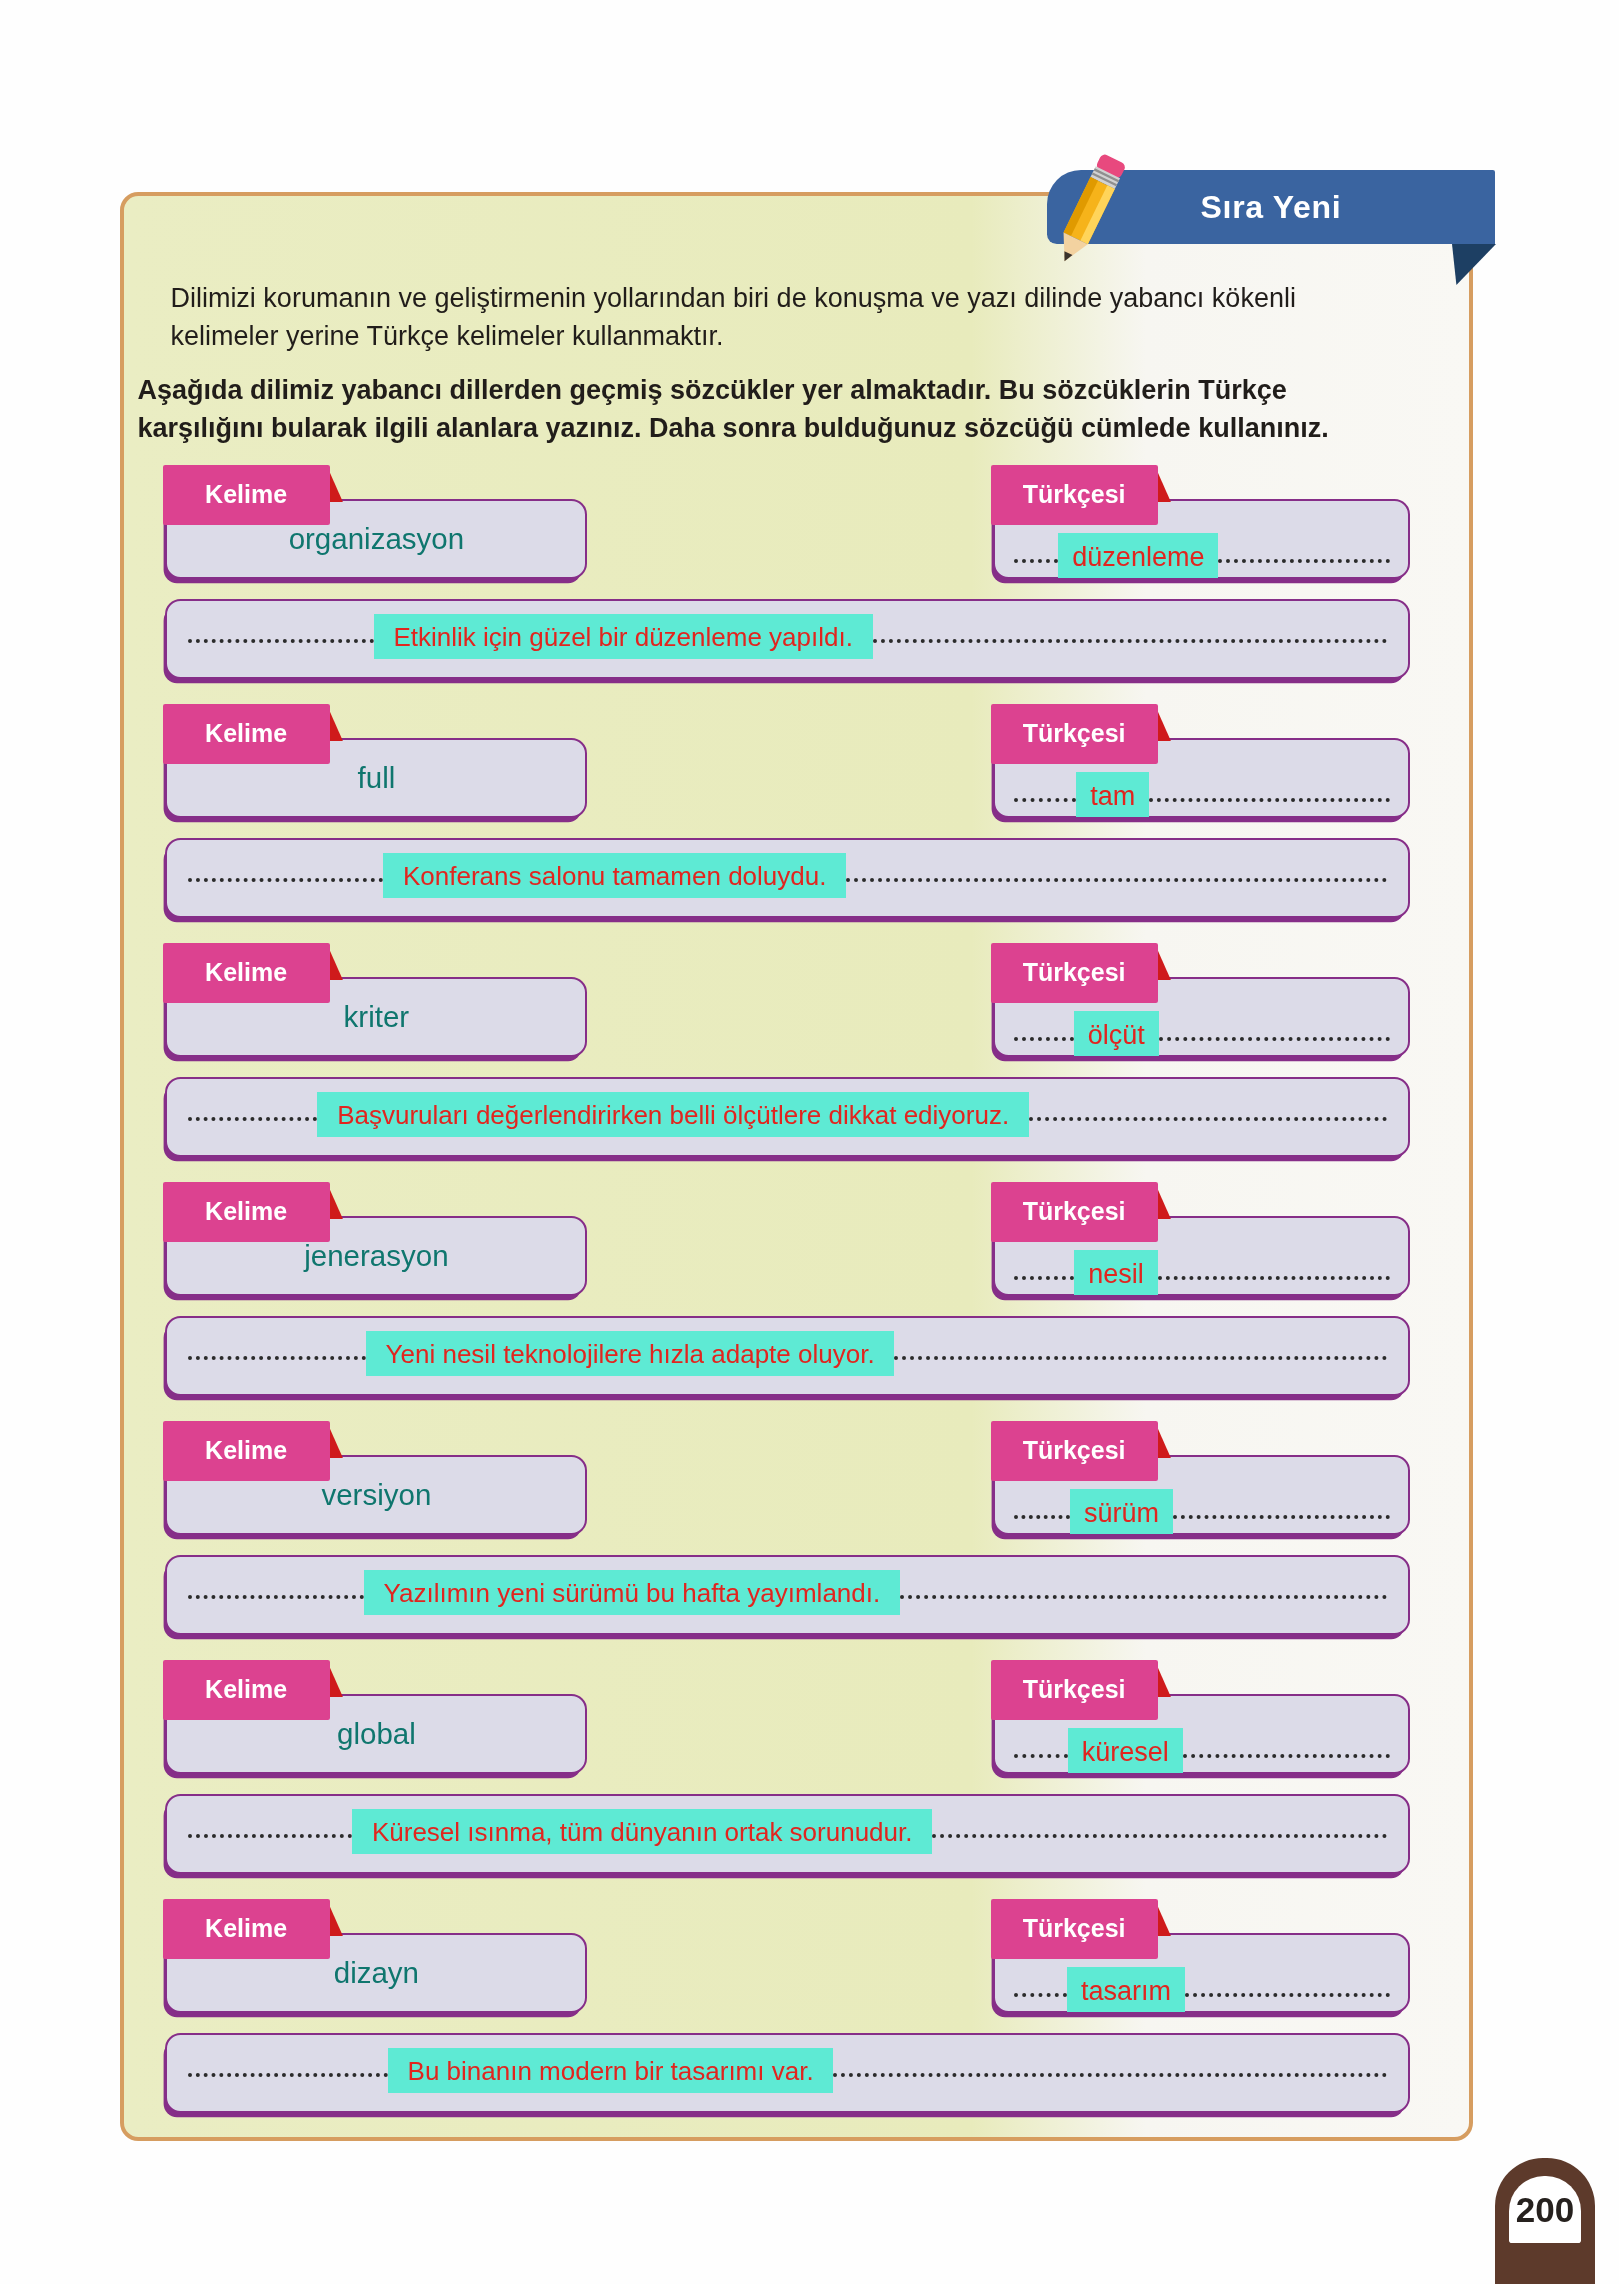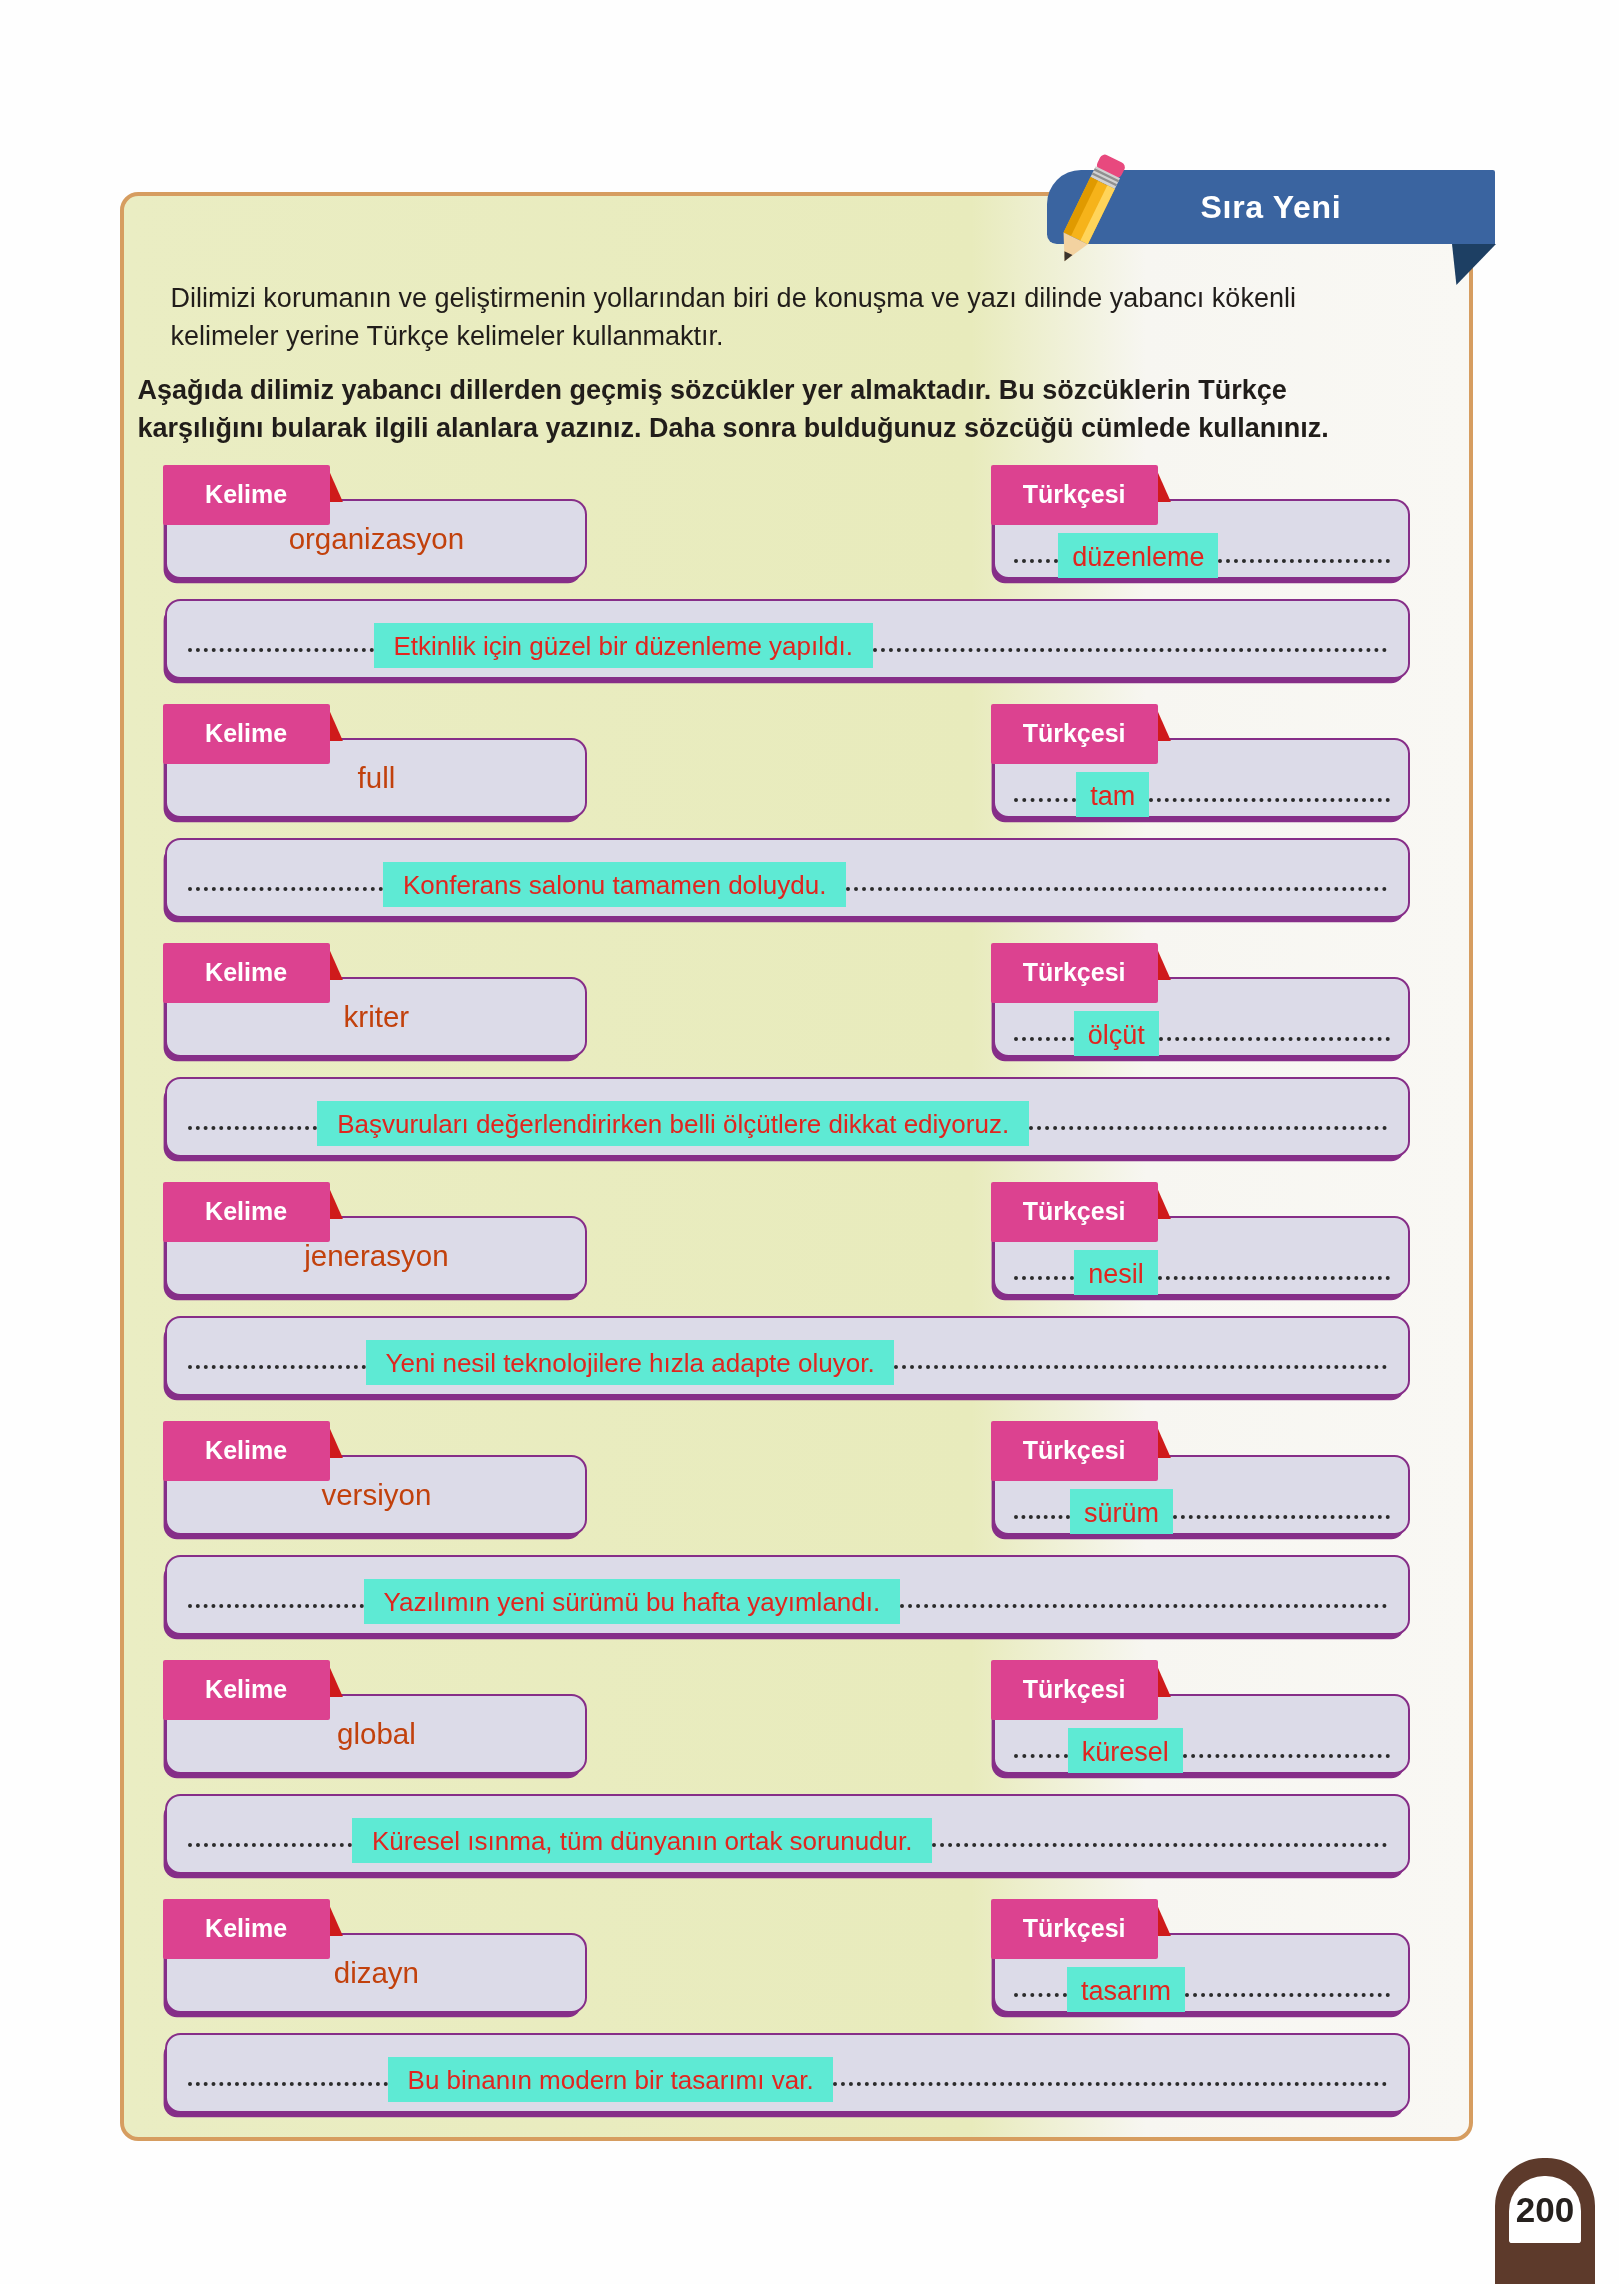--- a/index.html
+++ b/index.html
@@ -42,30 +42,30 @@
   .fold{
     position:absolute;top:2.1px;left:162px;width:15.5px;height:35px;background:#cf1a1b;
     clip-path:polygon(0 0,100% 100%,0 100%);z-index:2;
   }
   .bx{
     position:absolute;top:34px;left:0;right:0;height:80px;box-sizing:border-box;
     background:#dcdbe8;border:2.8px solid #862e88;border-radius:15.5px;
     box-shadow:-3.5px 6.3px 0 -2.1px #862e88;z-index:1;
   }
   .word-box{display:flex;align-items:center;justify-content:center;}
-  .word{font-size:29.5px;color:#c2410c;}
+  .word{font-size:29.5px;color:#0f766e;}
   .d{border-bottom:4.2px dotted #2b2b2b;height:0;margin-bottom:8.4px;}
   .answer-line{position:absolute;left:18.3px;right:18.3px;bottom:5.6px;display:flex;align-items:flex-end;}
   .dla{flex:0.26;} .dra{flex:1;}
   .chip{
     background:#5eead4;color:#e1251f;font-weight:normal;font-size:27px;
     padding:8.4px 14px 5.6px;transform:translateY(7px);white-space:nowrap;
   }
   .sbox{position:absolute;top:134px;left:0;width:1245px;height:80px;}
-  .sentence-line{position:absolute;left:21px;right:21px;bottom:16px;display:flex;align-items:flex-end;}
+  .sentence-line{position:absolute;left:21px;right:21px;bottom:25px;display:flex;align-items:flex-end;}
   .dls{flex:0.36;} .drs{flex:1;}
   .schip{font-size:26px;padding:8.4px 19.7px 5.6px;}
   
   .badge{
     position:absolute;left:1495px;top:2158px;width:100px;height:141px;background:#5d3a2b;
     border-radius:48px 48px 0 0;z-index:5;
   }
   .badge-window{
     position:absolute;left:14px;top:18.3px;right:14px;height:67px;background:#ffffff;
     border-radius:35px 35px 2.8px 2.8px;display:flex;align-items:center;justify-content:center;

